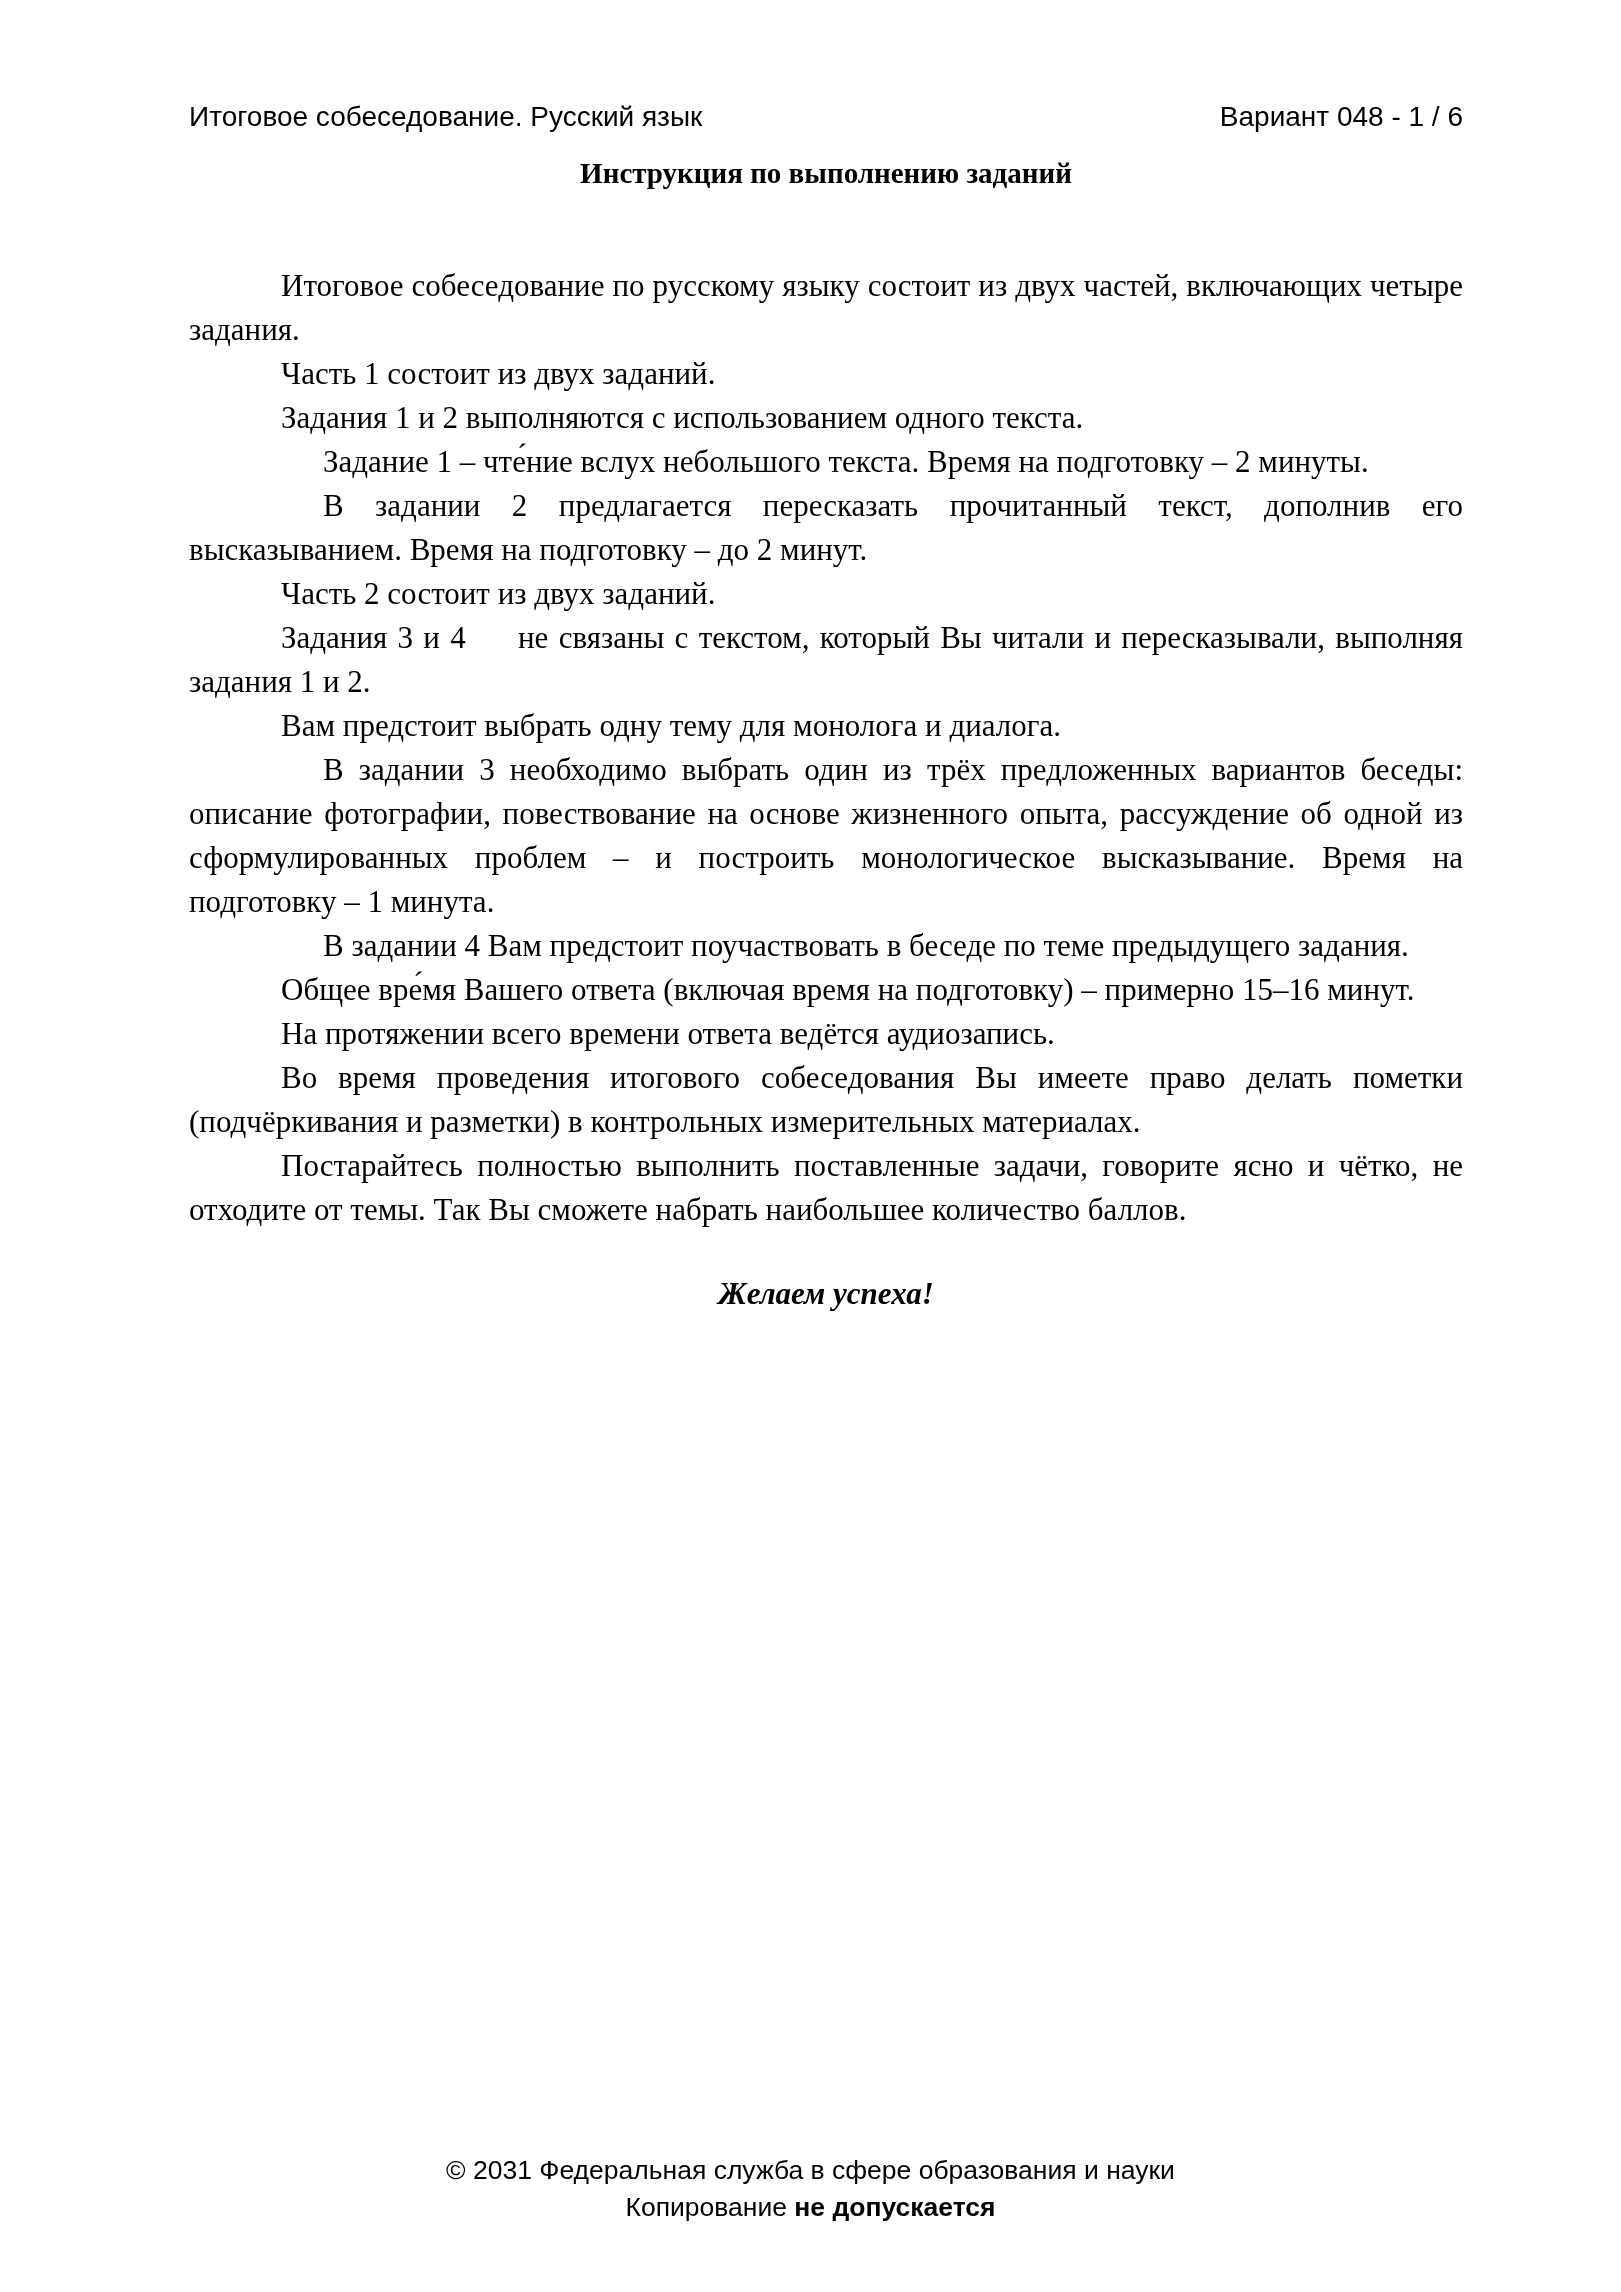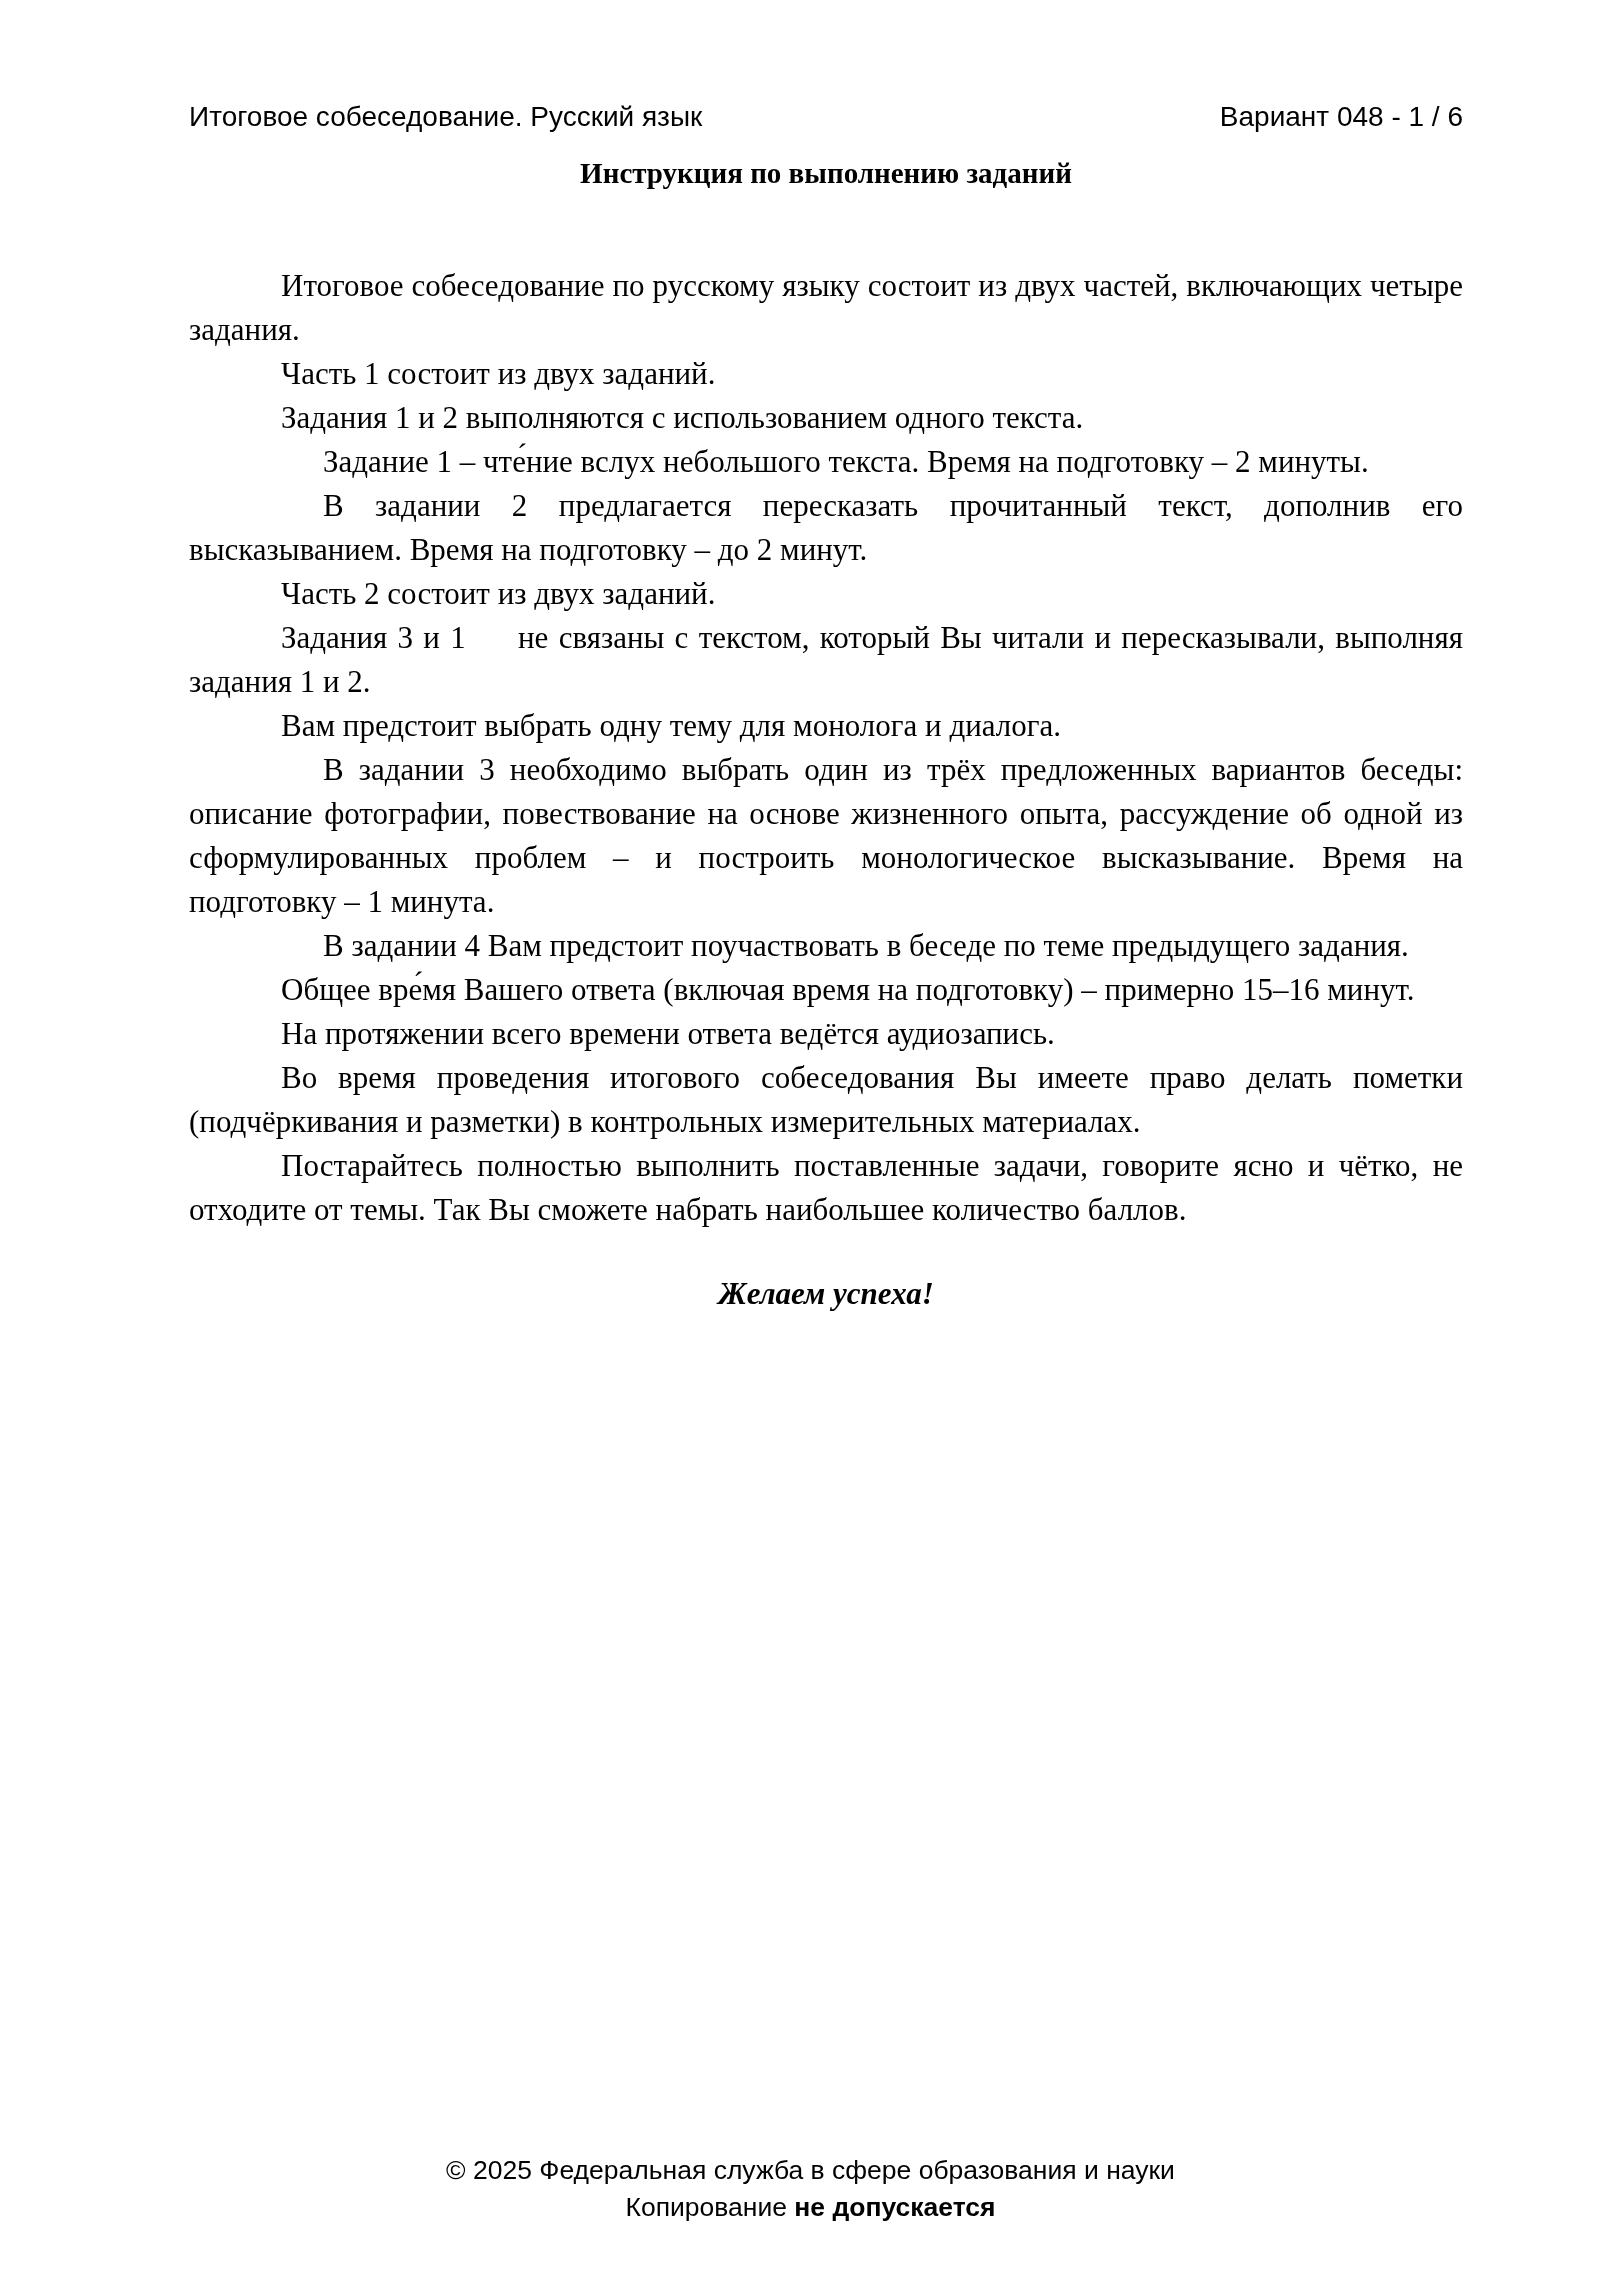--- a/index.html
+++ b/index.html
@@ -72,31 +72,31 @@
   <div class="doc-title">Инструкция по выполнению заданий</div>
 
   <div class="body-text">
     <div id="para-container">
         <p><span>Итоговое собеседование по русскому языку состоит из двух частей, включающих четыре задания.</span></p>
         <p><span>Часть 1 состоит из двух заданий.</span></p>
         <p><span>Задания 1 и 2 выполняются с использованием одного текста.</span></p>
         <p><span class="b">Задание 1</span><span> – чте́ние вслух небольшого  текста. Время на подготовку – 2&nbsp;минуты.</span></p>
         <p><span class="b">В задании 2</span><span> предлагается пересказать прочитанный текст, дополнив его высказыванием. Время на подготовку – до 2 минут.</span></p>
         <p><span>Часть 2 состоит из двух заданий.</span></p>
-        <p><span>Задания 3 и 1 </span><span class="b">не связаны</span><span> с текстом, который Вы читали и пересказывали, выполняя задания 1 и 2.</span></p>
+        <p><span>Задания 3 и 4 </span><span class="b">не связаны</span><span> с текстом, который Вы читали и пересказывали, выполняя задания 1 и 2.</span></p>
         <p><span>Вам предстоит выбрать одну тему для монолога и диалога.</span></p>
         <p><span class="b">В задании 3</span><span> необходимо выбрать один из трёх предложенных вариантов беседы: описание фотографии, повествование на основе жизненного опыта, рассуждение об одной из сформулированных проблем – и построить монологическое высказывание. Время на подготовку – 1 минута.</span></p>
         <p><span class="b">В задании 4</span><span> Вам предстоит поучаствовать в беседе по теме предыдущего задания.</span></p>
         <p><span>Общее вре́мя Вашего ответа (включая время на подготовку) – примерно 15–16&nbsp;минут.</span></p>
         <p><span>На протяжении всего времени ответа ведётся аудиозапись.</span></p>
         <p><span>Во время проведения итогового собеседования Вы имеете право делать пометки (подчёркивания и разметки) в контрольных измерительных материалах.</span></p>
         <p><span>Постарайтесь полностью выполнить поставленные задачи, говорите ясно и чётко, не отходите от темы. Так Вы сможете набрать наибольшее количество баллов.</span></p>
       </div>
     <p class="closing">Желаем успеха!</p>
   </div>
 
   <div class="footer">
-    <div>© 2025 Федеральная служба в сфере образования и науки</div>
+    <div>© 2031 Федеральная служба в сфере образования и науки</div>
     <div><span>Копирование </span><span class="b">не допускается</span></div>
   </div>
 
 </div>
 
 
 </body></html>

